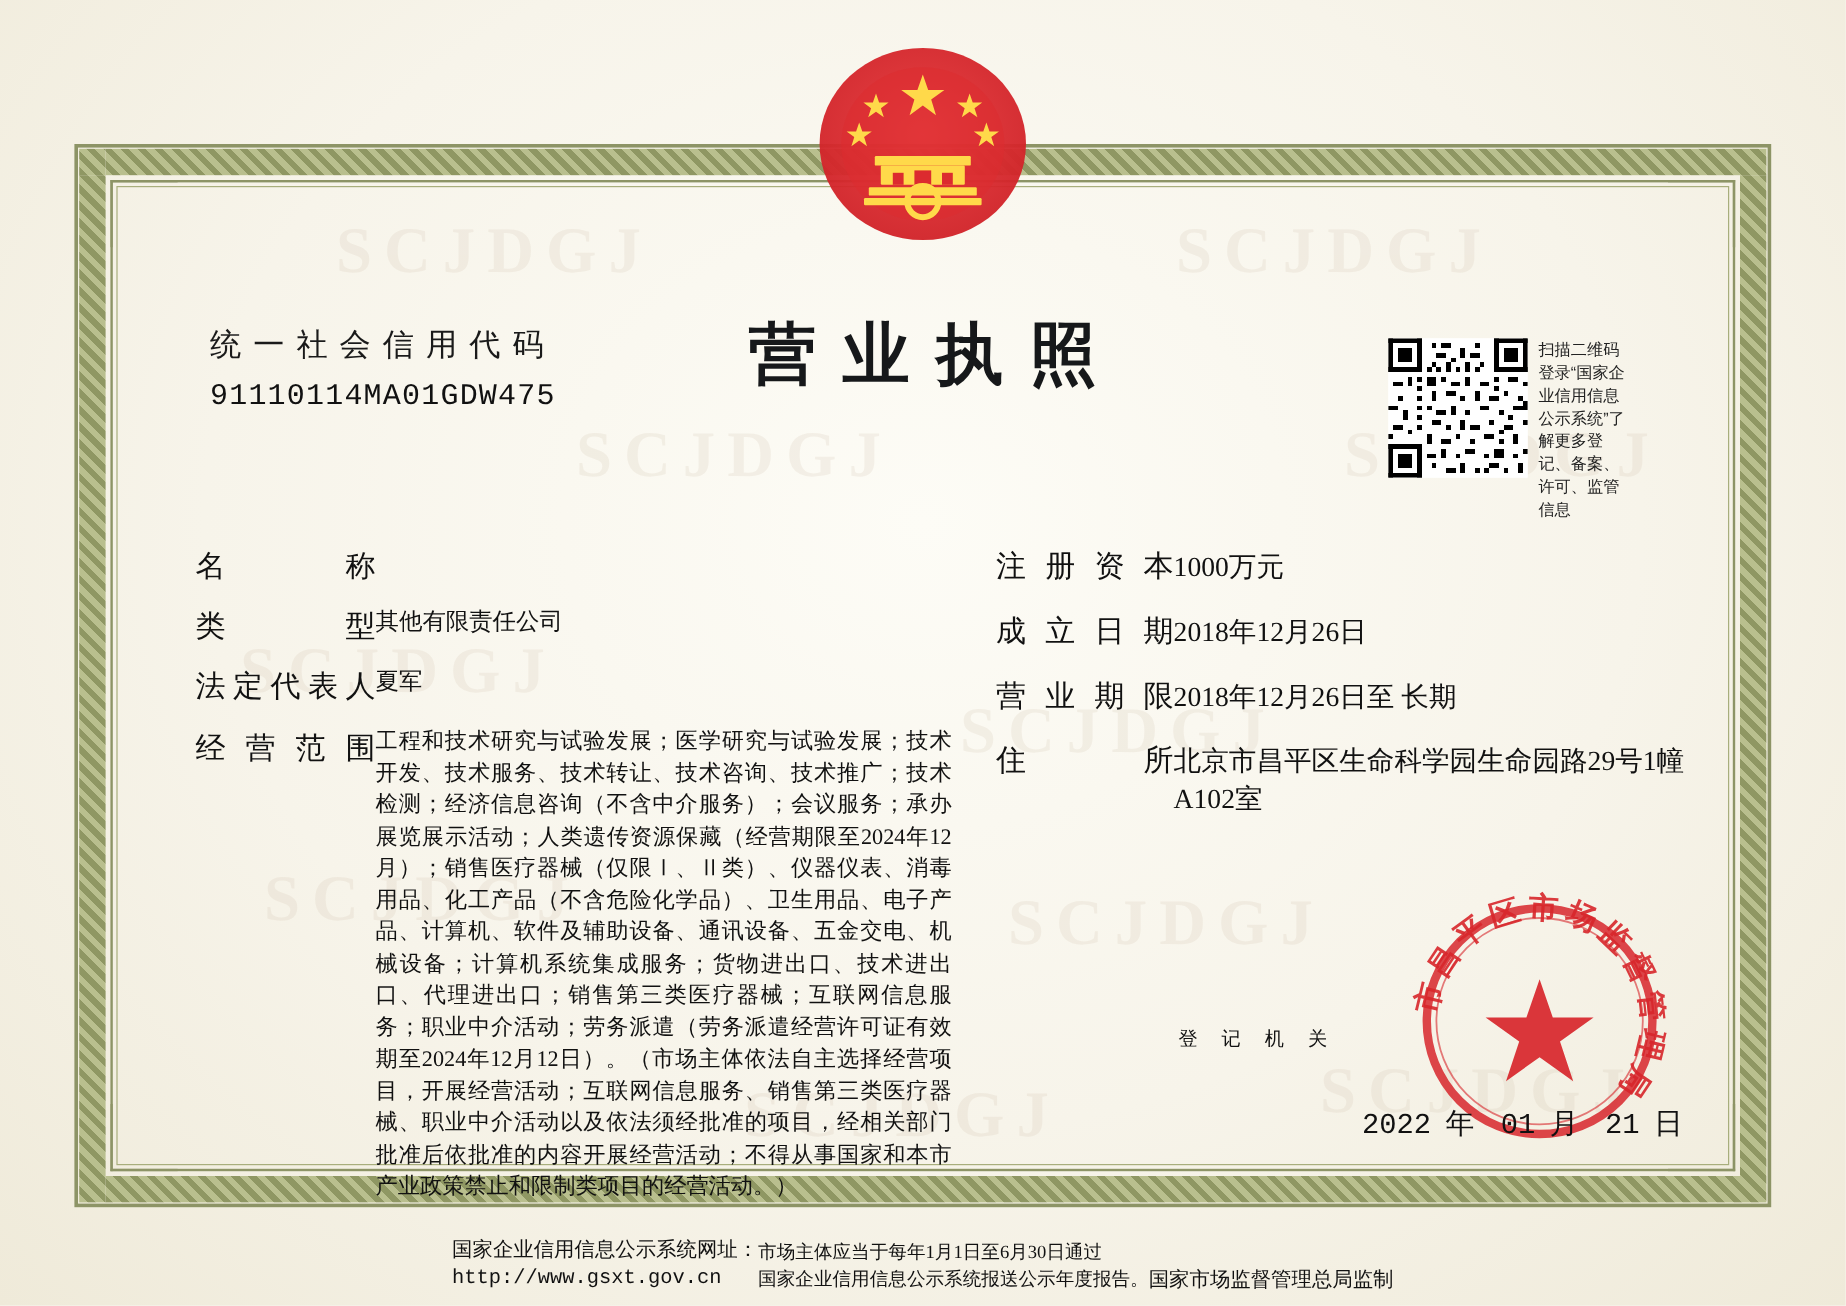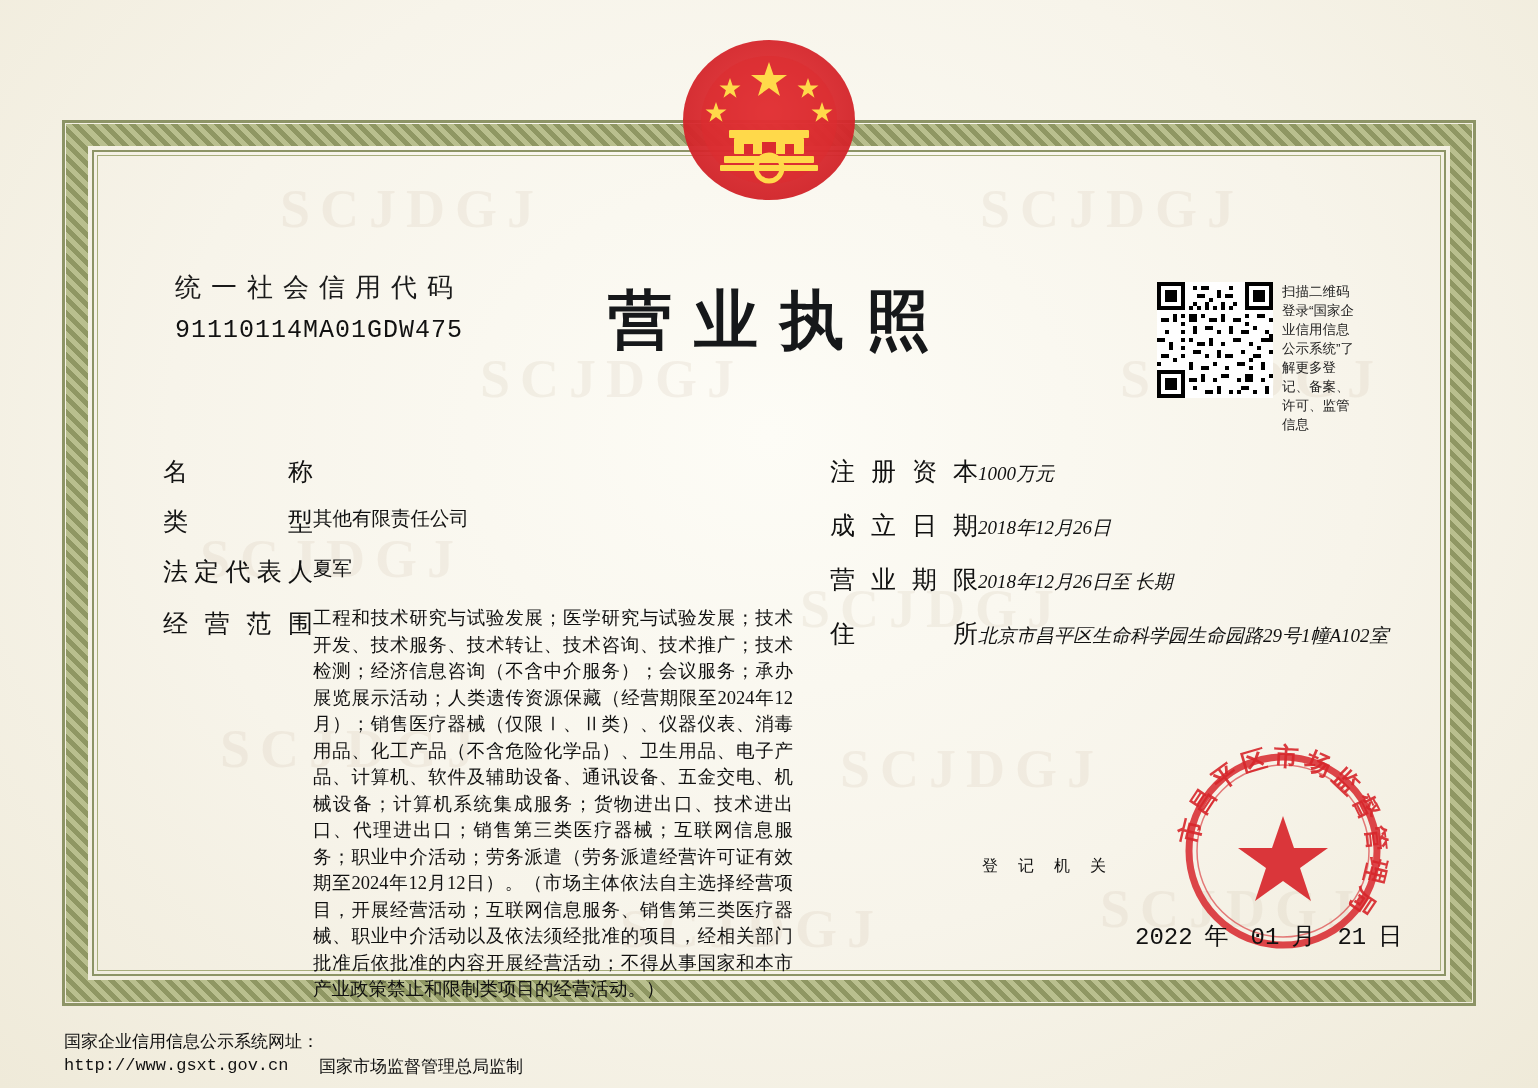--- a/index.html
+++ b/index.html
@@ -81,26 +81,25 @@
     font-size:26px;letter-spacing:10px;color:#1a1a1a;
     font-family:"Liberation Serif",serif;
   }
   #credit-code-value{
     margin-top:11px;
     font-family:Liberation Mono, monospace;
     font-size:25px;letter-spacing:1px;color:#111;
   }
   #main-title{
     position:absolute;left:50%;top:258px;transform:translateX(-50%);
-    font-size:64px;font-weight:700;letter-spacing:22px;
+    font-size:56px;font-weight:700;letter-spacing:22px;
     color:#16181a;
     font-family:"Liberation Serif",serif;
     text-indent:22px;
     white-space:nowrap;
-    margin-top:19px;
   }
   #sub-title-wrap{
     position:absolute;left:50%;top:360px;transform:translateX(-50%);
     white-space:nowrap;
   }
   #sub-title{
     font-size:35px;letter-spacing:10px;color:#16181a;font-weight:400;
   }
   #sub-title-num{
     font-size:25px;color:#16181a;margin-left:2px;
@@ -131,42 +130,42 @@
     display:flex;justify-content:space-between;
   }
   #scope-row{display:flex;align-items:flex-start;}
   #scope-text{
     width:480px;font-size:18.5px;line-height:26.5px;color:#111;
     text-align:justify;
   }
   #right-col{position:absolute;left:830px;top:455px;width:580px;}
   .row-r{display:flex;align-items:baseline;margin-bottom:21px;}
   .lbl-r{width:148px;flex:0 0 148px;}
-  .val-r{font-size:19px;color:#111;font-family:"Liberation Serif",serif;font-style:italic;}
+  .val-r{font-size:23px;color:#111;font-family:"Liberation Serif",serif;}
 
   
   #registry-label{
     position:absolute;left:982px;top:856px;
     font-size:16px;letter-spacing:8px;color:#111;
   }
   #seal{
     position:absolute;left:1168px;top:736px;width:230px;height:230px;
   }
   #date-line{
     position:absolute;left:1135px;top:920px;
     display:flex;align-items:baseline;gap:0;
     font-family:"Liberation Serif",serif;color:#111;
   }
   .date-num{font-size:24px;font-family:"Liberation Mono",monospace;}
   .date-unit{font-size:24px;margin:0 22px 0 12px;}
 
   
   #footer{
     position:absolute;left:64px;right:64px;bottom:10px;
-    display:flex;justify-content:flex-start;align-items:flex-end;
+    display:flex;justify-content:center;align-items:flex-end;
     font-family:"Liberation Serif",serif;color:#111;
   }
   #footer-left{font-size:17px;line-height:24px;}
   #footer-left .url{font-family:"Liberation Mono",monospace;font-size:17px;}
   #footer-center{font-size:15.5px;line-height:23px;text-align:left;}
   #footer-right{font-size:17px;}
 </style>
 </head>
 <body>
 
@@ -458,16 +457,20 @@
     <span class="date-unit">月</span>
     <span class="date-num">21</span>
     <span class="date-unit">日</span>
   </div>
 
   <div id="footer">
     <div id="footer-left">
       <div>国家企业信用信息公示系统网址：</div>
       <div class="url">http://www.gsxt.gov.cn</div>
     </div>
+    <div id="footer-center">
+      <div>市场主体应当于每年1月1日至6月30日通过</div>
+      <div>国家企业信用信息公示系统报送公示年度报告。</div>
+    </div>
     <div id="footer-right">国家市场监督管理总局监制</div>
   </div>
 
 </div>
 
 </body></html>

